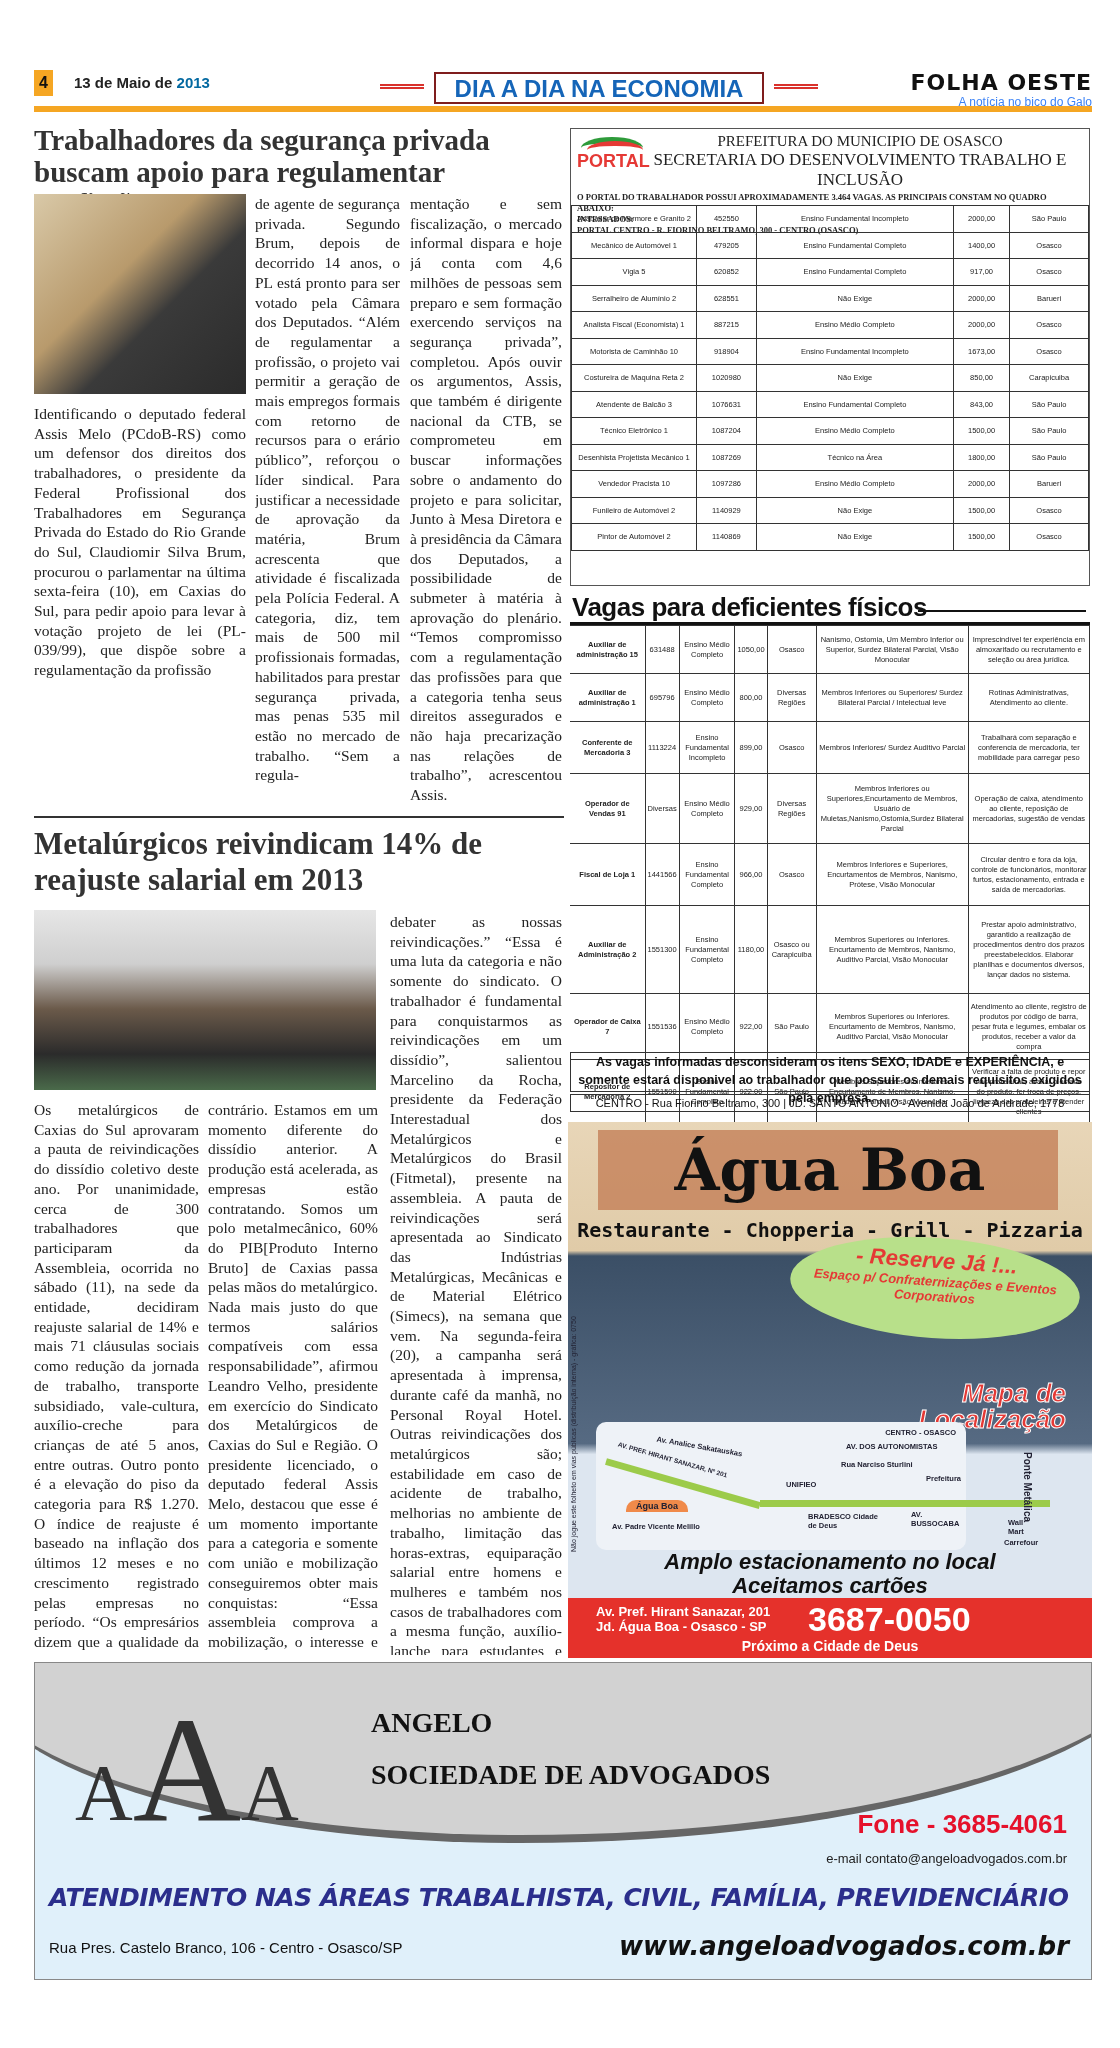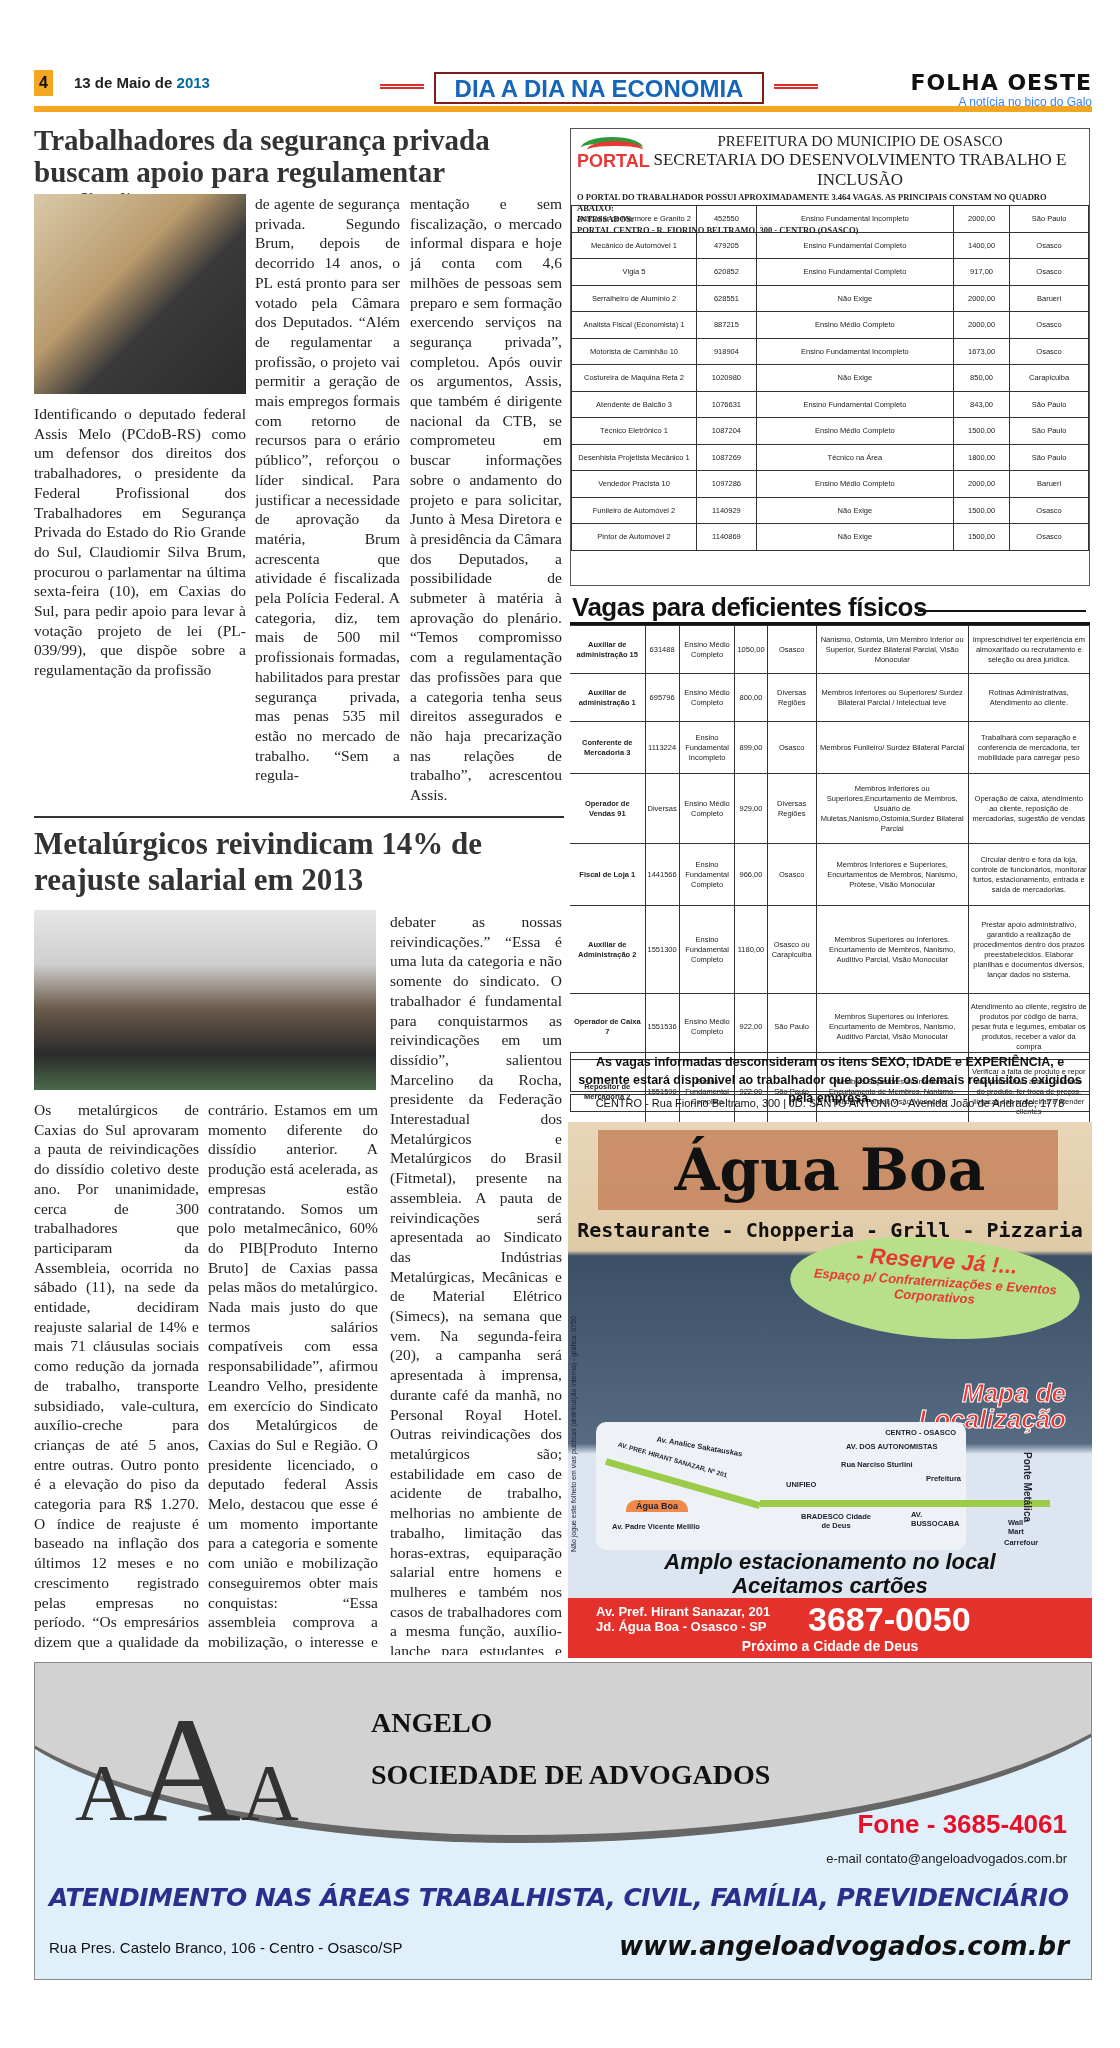--- a/index.html
+++ b/index.html
@@ -233,21 +233,21 @@
         <td>Diversas Regiões</td>
         <td>Membros Inferiores ou Superiores/ Surdez Bilateral Parcial / Intelectual leve</td>
         <td>Rotinas Administrativas, Atendimento ao cliente.</td>
       </tr>
       <tr style="height: 52px;">
         <td class="c0">Conferente de Mercadoria 3</td>
         <td>1113224</td>
         <td>Ensino Fundamental Incompleto</td>
         <td>899,00</td>
         <td>Osasco</td>
-        <td>Membros Funileiro/ Surdez Bilateral Parcial</td>
+        <td>Membros Inferiores/ Surdez Auditivo Parcial</td>
         <td>Trabalhará com separação e conferencia de mercadoria, ter mobilidade para carregar peso</td>
       </tr>
       <tr style="height: 70px;">
         <td class="c0">Operador de Vendas 91</td>
         <td>Diversas</td>
         <td>Ensino Médio Completo</td>
         <td>929,00</td>
         <td>Diversas Regiões</td>
         <td>Membros Inferiores ou Superiores,Encurtamento de Membros, Usuário de Muletas,Nanismo,Ostomia,Surdez Bilateral Parcial</td>
         <td>Operação de caixa, atendimento ao cliente, reposição de mercadorias, sugestão de vendas</td>
@@ -307,21 +307,21 @@
     <div class="road" style="left:10px;top:36px;width:160px;transform:rotate(16deg);transform-origin:left"></div>
     <div class="road" style="left:164px;top:78px;width:290px"></div>
     <span style="right:10px;top:6px">CENTRO - OSASCO</span>
     <span style="left:250px;top:20px">AV. DOS AUTONOMISTAS</span>
     <span style="left:60px;top:20px;transform:rotate(10deg)">Av. Analice Sakatauskas</span>
     <span style="left:20px;top:34px;transform:rotate(16deg);font-size:6.5px">AV. PREF. HIRANT SANAZAR, Nº 201</span>
     <span style="left:245px;top:38px">Rua Narciso Sturlini</span>
     <span style="left:426px;top:30px;writing-mode:vertical-rl;font-size:10px">Ponte Metálica</span>
     <span style="left:190px;top:58px">UNIFIEO</span>
     <span style="left:330px;top:52px">Prefeitura</span>
-    <span style="left:200px;top:90px;width:80px;text-align:center">BRADESCO Cidade de Deus</span>
+    <span style="left:212px;top:90px;width:80px;">BRADESCO Cidade de Deus</span>
     <span style="left:315px;top:88px">AV. BUSSOCABA</span>
     <span style="left:412px;top:96px">Wall Mart</span>
     <span style="left:408px;top:116px">Carrefour</span>
     <span style="left:16px;top:100px">Av. Padre Vicente Melillo</span>
     <span style="left:30px;top:78px;background:#f08a4a;padding:1px 10px;border-radius:10px 10px 0 0;font-size:9px">Água Boa</span>
   </div>
   <div class="cards">
     <div>Amplo estacionamento no local</div>
     <div>Aceitamos cartões</div>
   </div>

